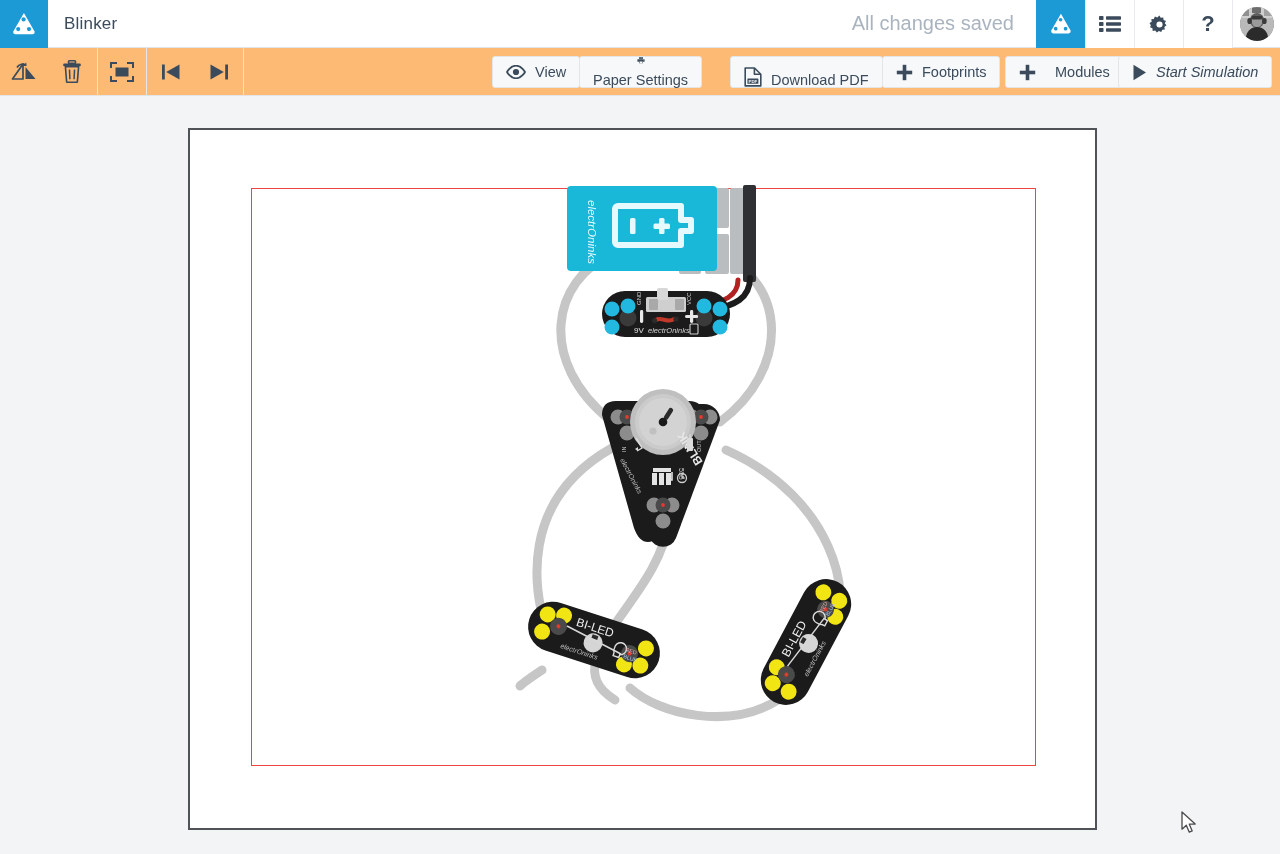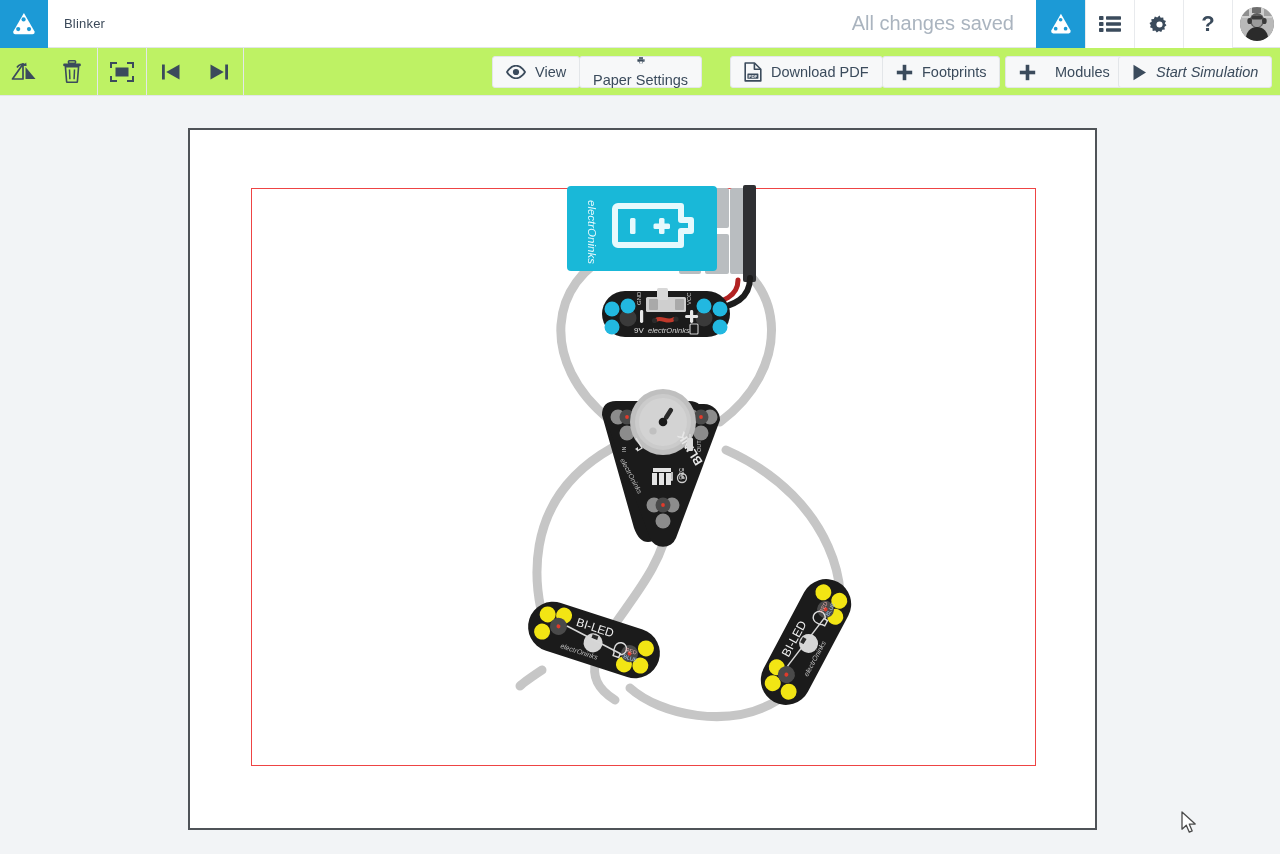--- a/index.html
+++ b/index.html
@@ -23,21 +23,21 @@
   }
   #app-logo-tile {
     width: 48px; height: 48px;
     background: #1c9ad6;
     display: flex; align-items: center; justify-content: center;
     flex: 0 0 48px;
   }
   #app-title {
     display: flex; align-items: center;
     padding-left: 16px;
-    font-size: 13px;
+    font-size: 17px;
     color: #3c4a5a;
     letter-spacing: .2px;
   }
   #header-spacer { flex: 1 1 auto; }
   #save-status {
     display: flex; align-items: center;
     padding: 0 22px;
     font-size: 20px;
     color: #aab4bf;
     white-space: nowrap;
@@ -59,21 +59,21 @@
   #avatar {
     width: 34px; height: 34px; border-radius: 50%;
     overflow: hidden; position: relative;
     background: #8d8d8d;
   }
 
   
   #toolbar {
     position: absolute; left: 0; top: 48px;
     width: 1280px; height: 48px;
-    background: #bef264;
+    background: #fdba74;
     border-bottom: 1px solid #e2e5e8;
   }
   .tb-icon {
     position: absolute; top: 0; height: 47px;
     display: flex; align-items: center; justify-content: center;
     cursor: pointer;
     color: #3b4b5c;
   }
   .tb-sep {
     position: absolute; top: 0; width: 1px; height: 47px;
@@ -279,21 +279,21 @@
     <svg width="20" height="18" viewBox="0 0 20 18">
       <rect x="4.5" y="0.6" width="11" height="4.5" fill="#3b4b5c"></rect>
       <path d="M1 6 h18 a1 1 0 0 1 1 1 v5 a1 1 0 0 1 -1 1 h-18 a1 1 0 0 1 -1 -1 v-5 a1 1 0 0 1 1 -1 z" fill="#3b4b5c"></path>
       <rect x="4.5" y="11" width="11" height="6.2" fill="#3b4b5c"></rect>
       <rect x="6" y="12.4" width="8" height="4.4" fill="#f7f8f9"></rect>
       <circle cx="17.2" cy="8.2" r="1" fill="#f7f8f9"></circle>
     </svg>
     <span class="lbl">Paper Settings</span>
   </div>
 
-  <div class="tb-btn" style="left:730px;">
+  <div class="tb-btn" style="left:730px;align-items:flex-end;">
     <svg width="18" height="20" viewBox="0 0 18 20">
       <path d="M1.2 1 h9.3 l6.3 6.2 v11.7 h-15.6 z" fill="none" stroke="#3b4b5c" stroke-width="1.6" stroke-linejoin="round"></path>
       <path d="M10.4 1.3 v6 h6" fill="none" stroke="#3b4b5c" stroke-width="1.6" stroke-linejoin="round"></path>
       <rect x="3.4" y="11.4" width="11" height="5.4" rx="0.6" fill="#3b4b5c"></rect>
       <text x="8.9" y="15.7" font-family="'Liberation Sans',sans-serif" font-size="4.4" fill="#f7f8f9" text-anchor="middle" font-weight="bold">PDF</text>
     </svg>
     <span class="lbl">Download PDF</span>
   </div>
 
   <div class="tb-btn" style="left:882px;">

